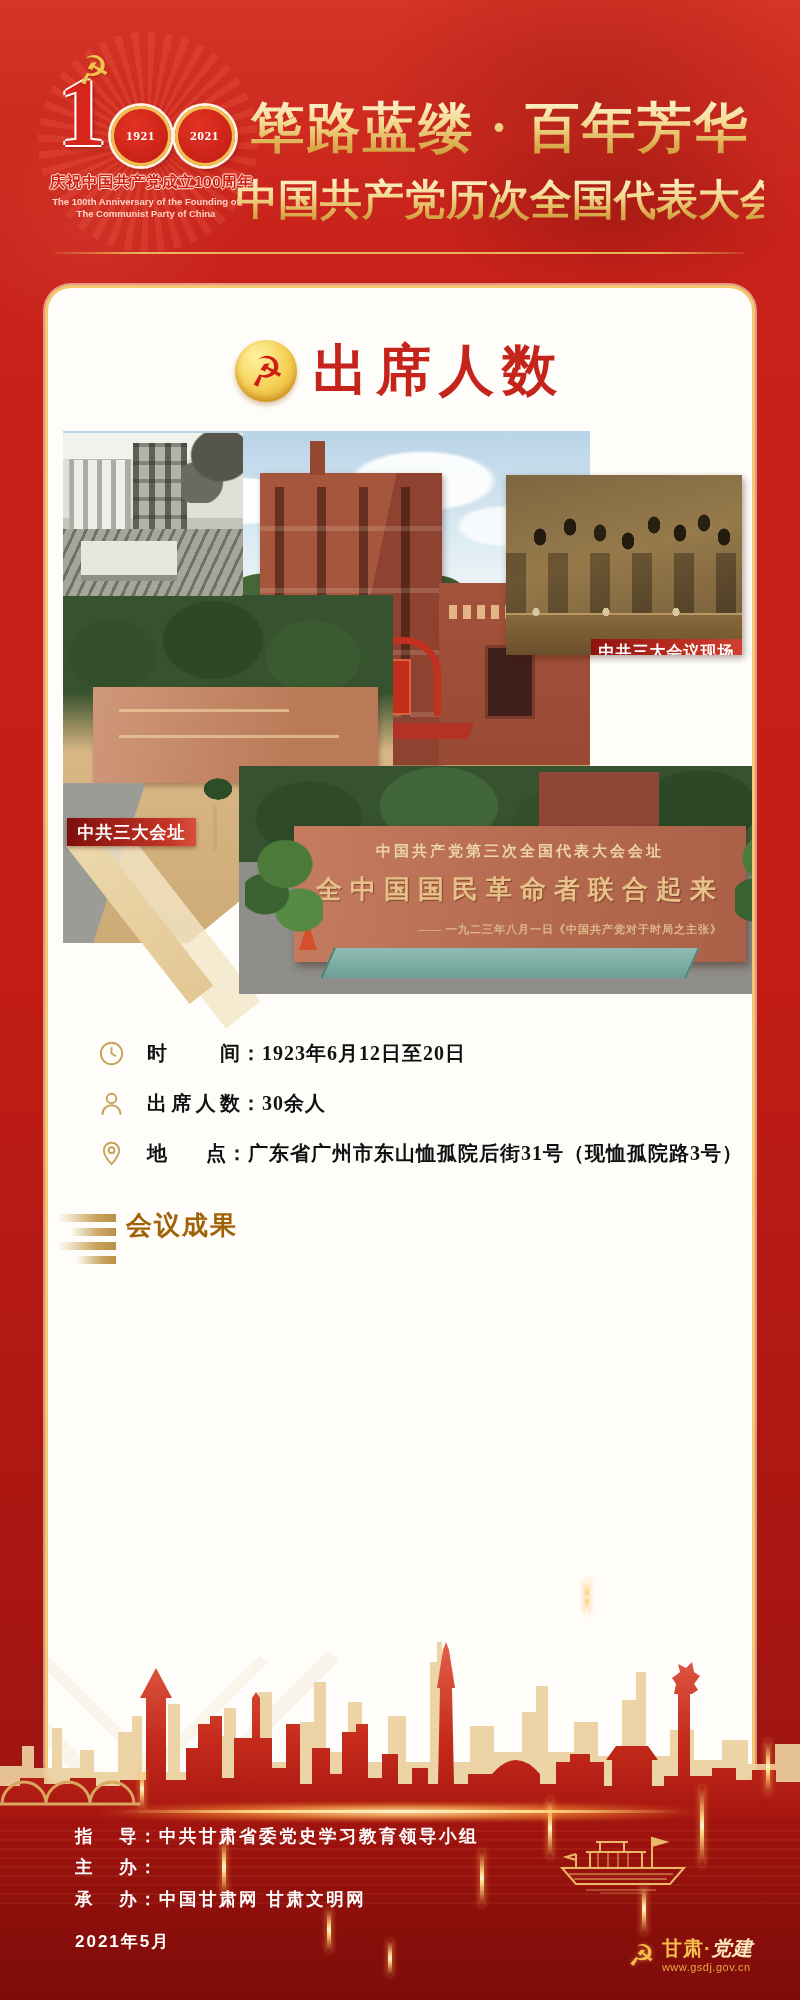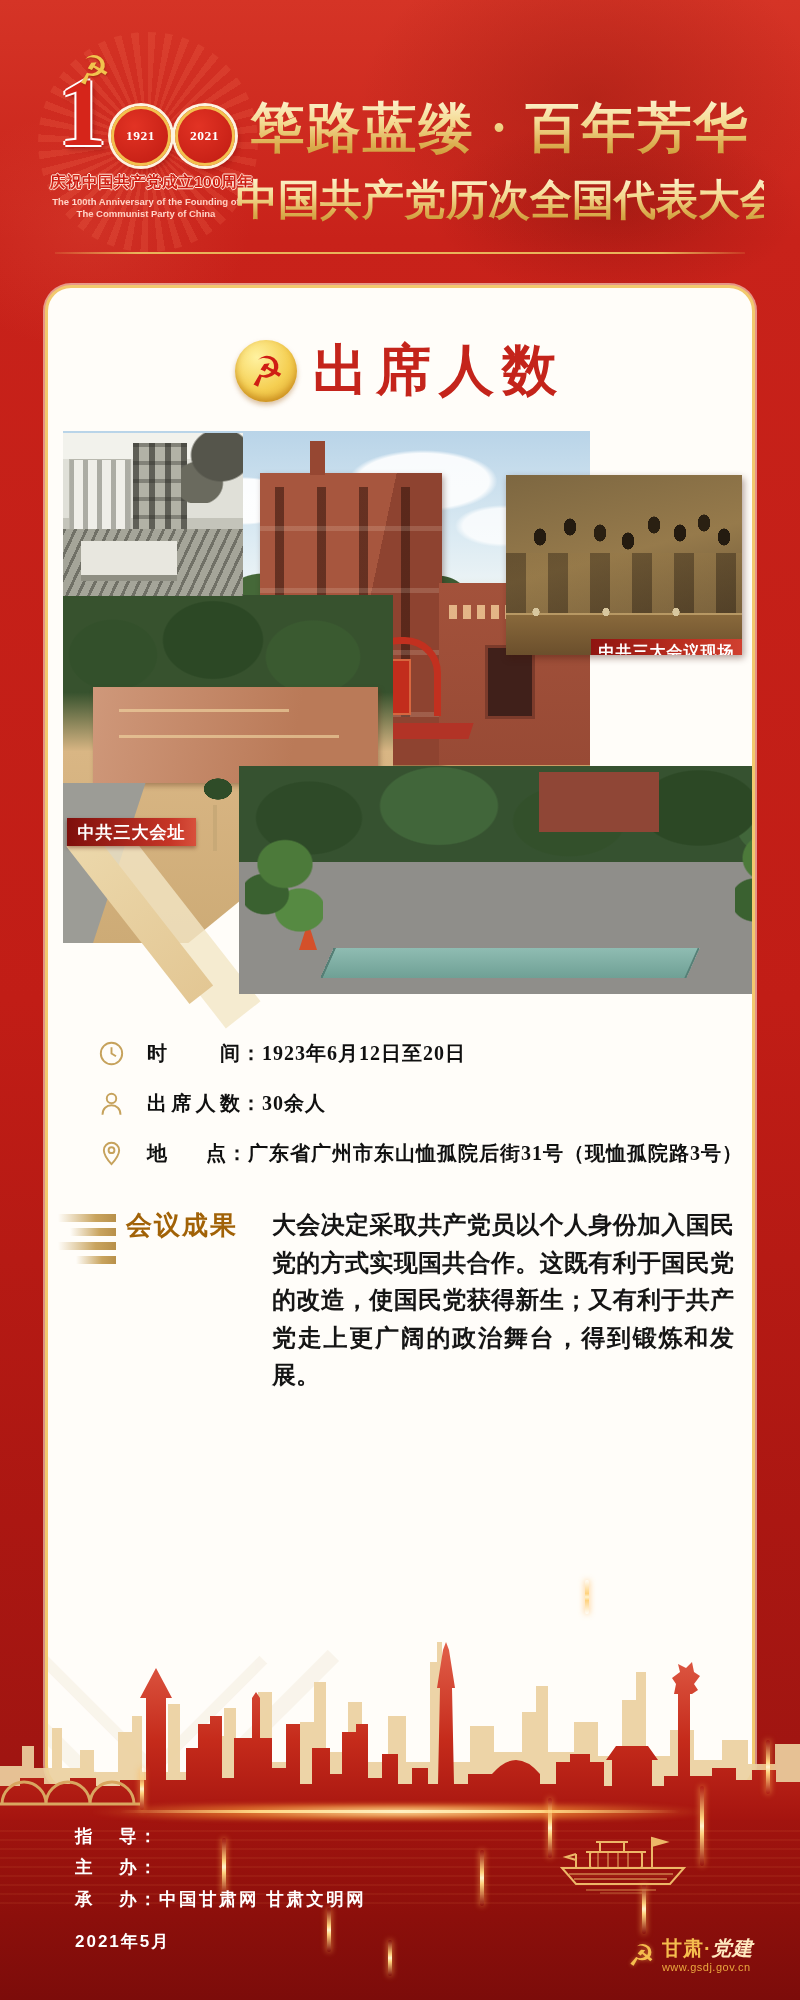--- a/index.html
+++ b/index.html
@@ -277,20 +277,25 @@
     <div class="photo photo-paint">
       <div class="abs pp-bodies"></div>
       <div class="abs pp-table"></div>
       <div class="abs pp-cups"></div>
       <div class="abs paint-caption">中共三大会议现场</div>
     </div>
 
     <div class="photo photo-wall">
       <div class="abs pw-fol"></div>
       <div class="abs pw-bldg"></div>
+      <div class="abs pw-wall">
+        <div class="pw-small">中国共产党第三次全国代表大会会址</div>
+        <div class="pw-large">全中国国民革命者联合起来</div>
+        <div class="pw-src">—— 一九二三年八月一日《中国共产党对于时局之主张》</div>
+      </div>
       <div class="abs pw-cases"></div>
       <div class="abs pw-cone"></div>
       <div class="abs pw-palm-l"></div>
       <div class="abs pw-palm-r"></div>
       <div class="abs pw-pot"></div>
     </div>
 
     <div class="abs ribbon-site">中共三大会址</div>
 
     <div class="abs info">
@@ -324,21 +329,20 @@
     </div>
 
     <div class="abs sec sec1">
       <div class="bars">
           <i></i>
           <i></i>
           <i></i>
           <i></i>
         </div>
       <div class="sec-h">会议成果</div>
-      <div class="sec-p">大会决定采取共产党员以个人身份加入国民党的方式实现国共合作。这既有利于国民党的改造，使国民党获得新生；又有利于共产党走上更广阔的政治舞台，得到锻炼和发展。</div>
     </div>
   </div>
 
   <div class="abs water"></div>
   <div class="abs water-lines"></div>
 
   <svg class="abs skyline" width="800" height="192" viewBox="0 0 800 192">
     <defs>
       <linearGradient id="redGrad" x1="0" y1="0" x2="0" y2="1">
         <stop offset="0" stop-color="#e2604a"></stop>
@@ -379,20 +383,21 @@
       <path d="M20 26 V40 M20 26 L10 29 L20 32"></path>
       <path d="M30 62 H100" opacity="0.35"></path>
       <path d="M44 65 H86" opacity="0.22"></path>
     </g>
   </svg>
 
   <div class="abs credits">
     <div class="credit-row">
       <span class="credit-lbl">指导</span>
         <span>：</span>
+      <span>中共甘肃省委党史学习教育领导小组</span>
     </div>
     <div class="credit-row">
       <span class="credit-lbl">主办</span>
         <span>：</span>
     </div>
     <div class="credit-row">
       <span class="credit-lbl">承办</span>
         <span>：</span>
       <span>中国甘肃网 甘肃文明网</span>
     </div>

